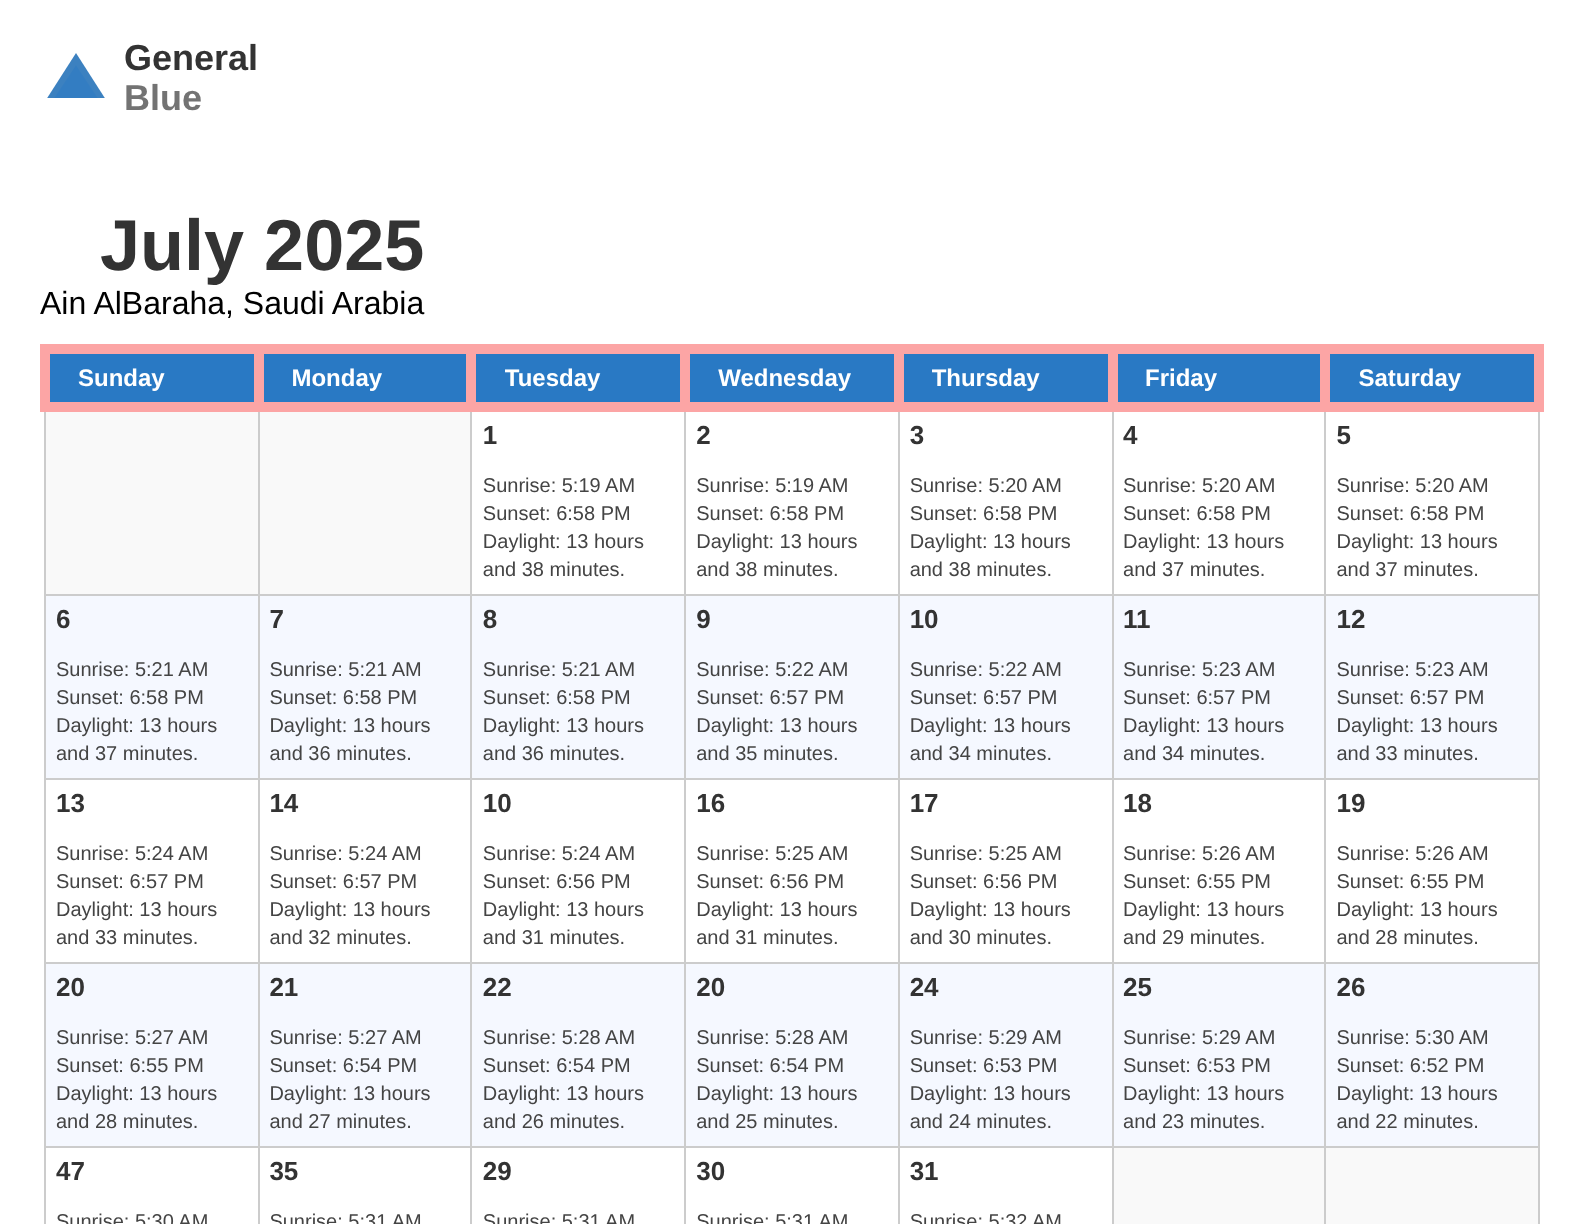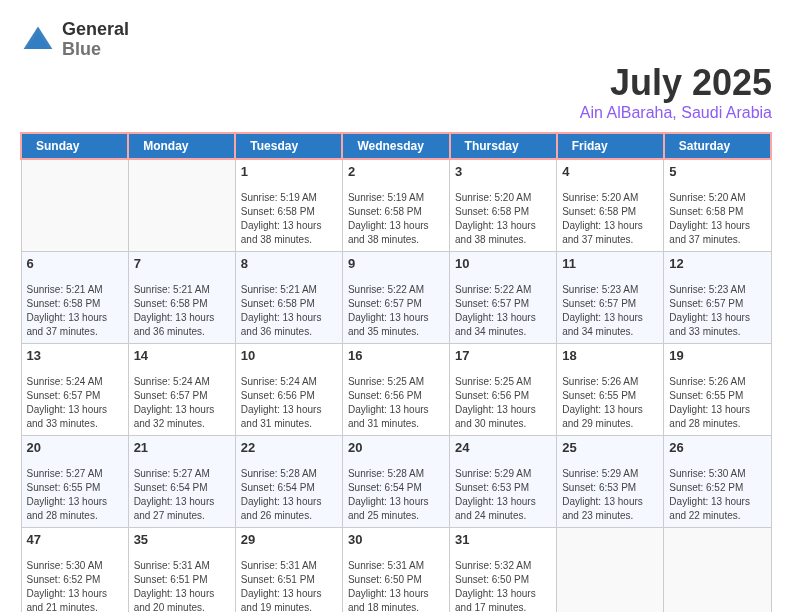--- a/index.html
+++ b/index.html
@@ -8,20 +8,21 @@
       background: #fff;
       width: 792px;
       min-height: 612px;
       padding: 20px;
     }
     .header {
       display: flex;
       justify-content: space-between;
       align-items: flex-start;
       margin-bottom: 10px;
+      flex-direction: column;
     }
     .logo {
       display: flex;
       align-items: center;
       gap: 6px;
     }
     .logo-text {
       display: flex;
       flex-direction: column;
       line-height: 1.1;
@@ -44,35 +45,35 @@
       text-align: right;
       margin-top: 42px;
     }
     .month-title {
       font-size: 36px;
       font-weight: bold;
       color: #333;
     }
     .location-title {
       font-size: 16px;
-      color: #8b5cf6;
+      color: #000000;
     }
     table {
       width: 100%;
       border-collapse: collapse;
       table-layout: fixed;
     }
     th {
       background-color: #2979c4;
       color: #fff;
       font-size: 12px;
       font-weight: bold;
       padding: 5px 14px;
       text-align: left;
-      border: 2px solid #fca5a5;
+      border: 5px solid #fca5a5;
       margin-left: 45px;
     }
     td {
       border: 1px solid #ccc;
       vertical-align: top;
       padding: 4px 5px;
       font-size: 10.5px;
       color: #333;
       height: 80px;
     }

